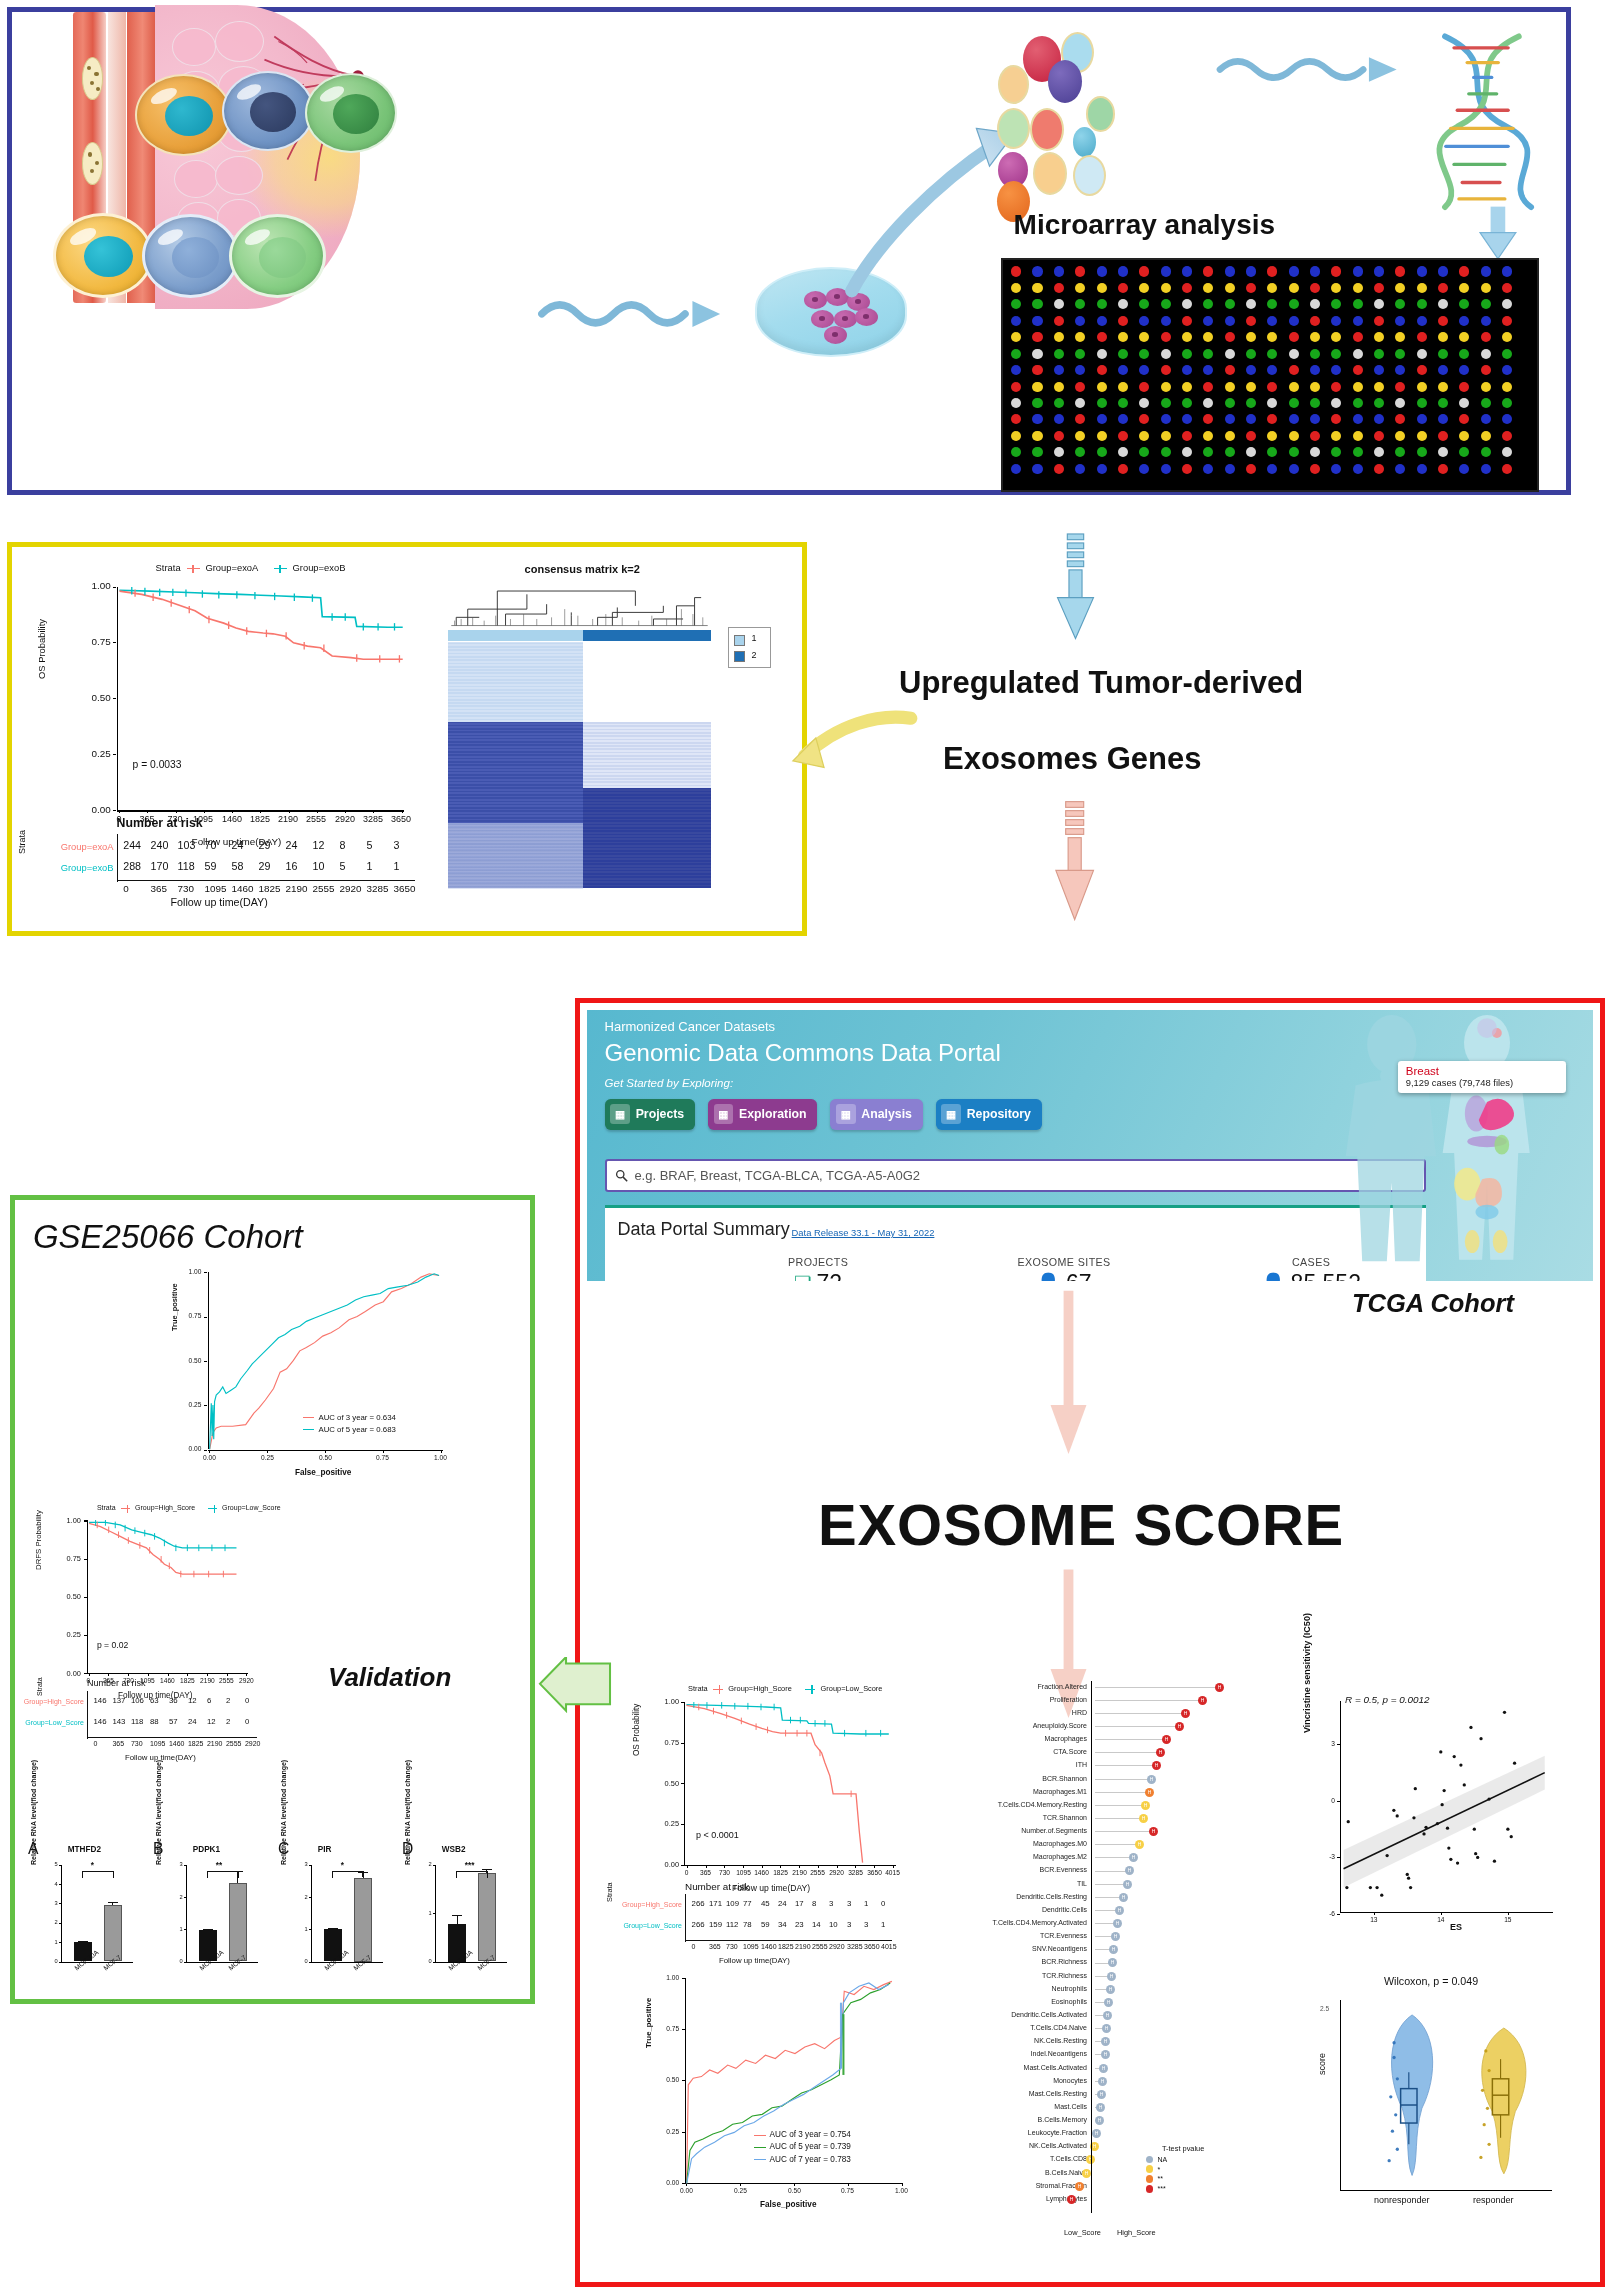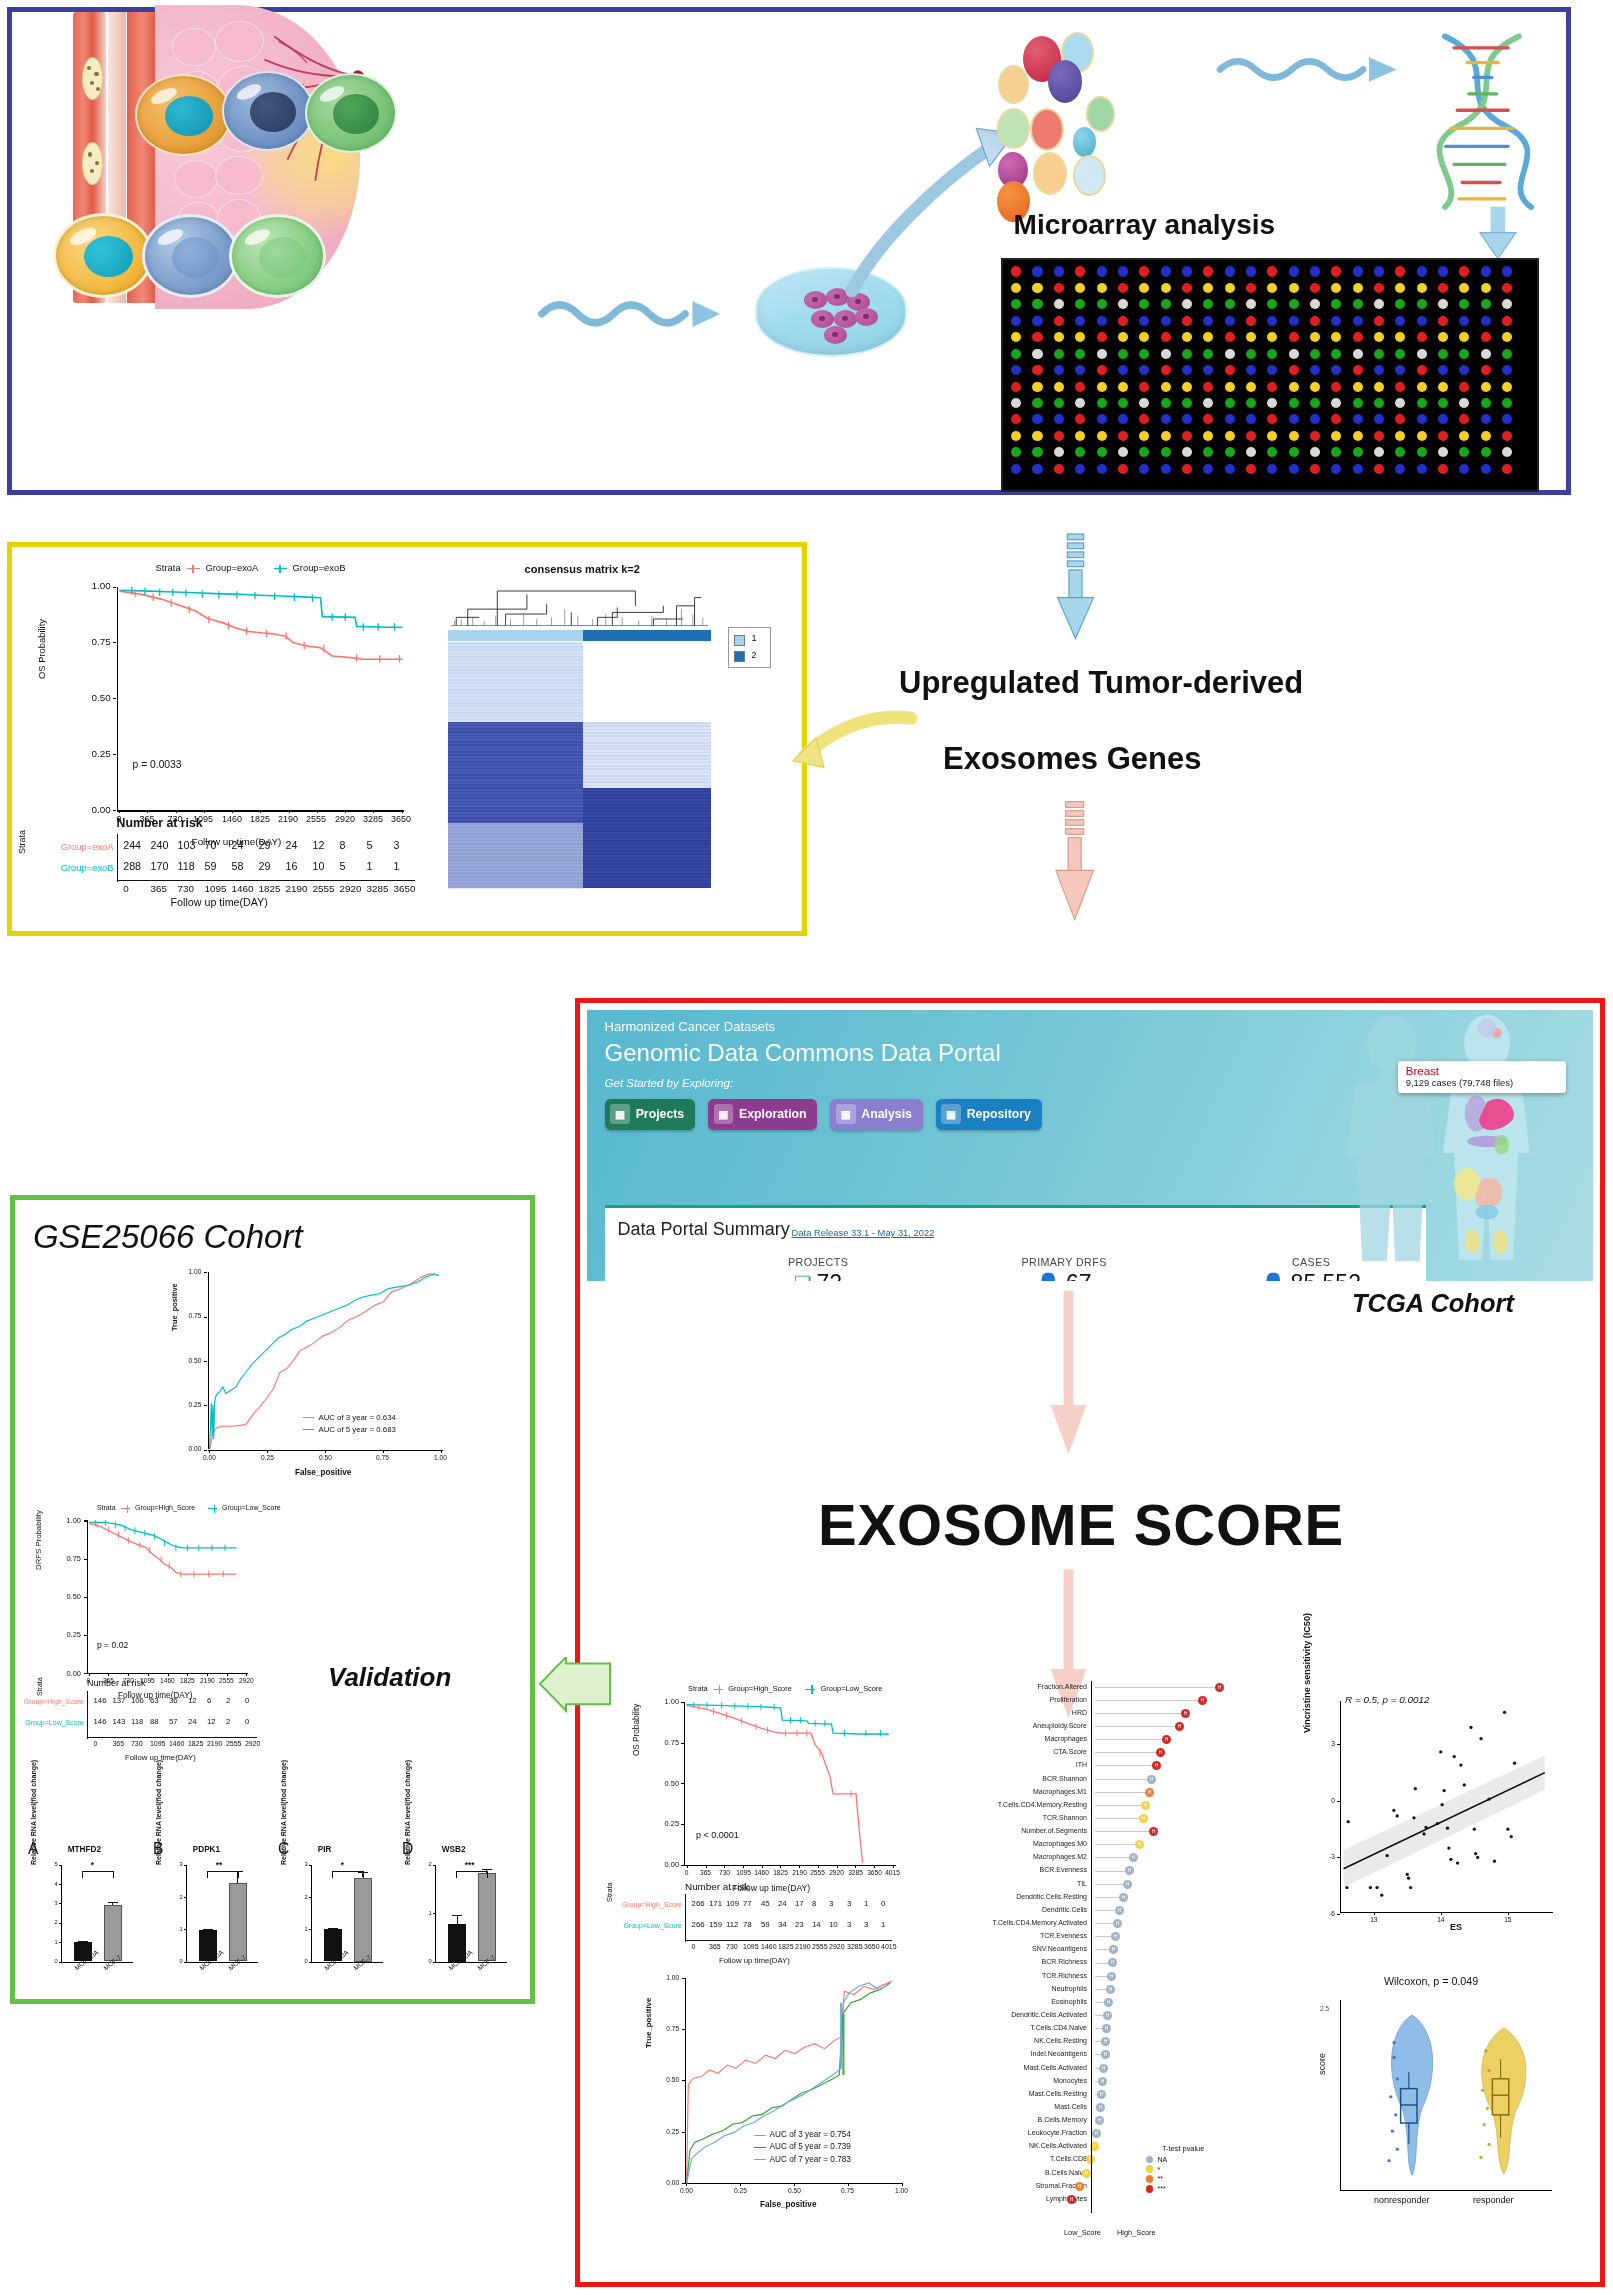--- a/index.html
+++ b/index.html
@@ -870,34 +870,41 @@
         <div class="gdc-btn" style="background: rgb(138, 127, 209);">
           <span class="ic">▦</span>
           <span>Analysis</span>
         </div>
         <div class="gdc-btn" style="background: rgb(27, 127, 196);">
           <span class="ic">▦</span>
           <span>Repository</span>
         </div>
       </div>
 
+    <div id="gdc-search">
+      <svg width="13" height="13" viewBox="0 0 16 16">
+        <circle cx="6.5" cy="6.5" r="4.5" fill="none" stroke="#333" stroke-width="1.6"></circle>
+        <line x1="10" y1="10" x2="15" y2="15" stroke="#333" stroke-width="1.8"></line>
+      </svg>
+      <span style="font-size:13px;color:#555;">e.g. BRAF, Breast, TCGA-BLCA, TCGA-A5-A0G2</span>
+    </div>
 
     <div id="gdc-summary">
       <div class="t" style="left:13px; top:11.5px; font-size:18px; color:#222;">Data Portal Summary</div>
       <div class="t" style="left:187px; top:19.7px; font-size:9.4px; color:#1766b5; text-decoration:underline;">Data Release 33.1 - May 31, 2022</div>
       <div id="gdc-stats">
           <div style="position: absolute; left: 123px; top: 48px; width: 181px; text-align: center;">
             <div class="stat-lab">PROJECTS</div>
             <div style="display: flex; align-items: center; justify-content: center; gap: 4.9px; margin-top: 2.5px;">
               <span class="teal" style="font-size: 19.7px;">❏</span>
               <span class="stat-val">72</span>
             </div>
           </div>
           <div style="position: absolute; left: 369px; top: 48px; width: 181px; text-align: center;">
-            <div class="stat-lab">PRIMARY DRFS</div>
+            <div class="stat-lab">EXOSOME SITES</div>
             <div style="display: flex; align-items: center; justify-content: center; gap: 4.9px; margin-top: 2.5px;">
               <span class="teal" style="font-size: 19.7px;">👤</span>
               <span class="stat-val">67</span>
             </div>
           </div>
           <div style="position: absolute; left: 616px; top: 48px; width: 181px; text-align: center;">
             <div class="stat-lab">CASES</div>
             <div style="display: flex; align-items: center; justify-content: center; gap: 4.9px; margin-top: 2.5px;">
               <span class="teal" style="font-size: 19.7px;">👤</span>
               <span class="stat-val">85,552</span>

